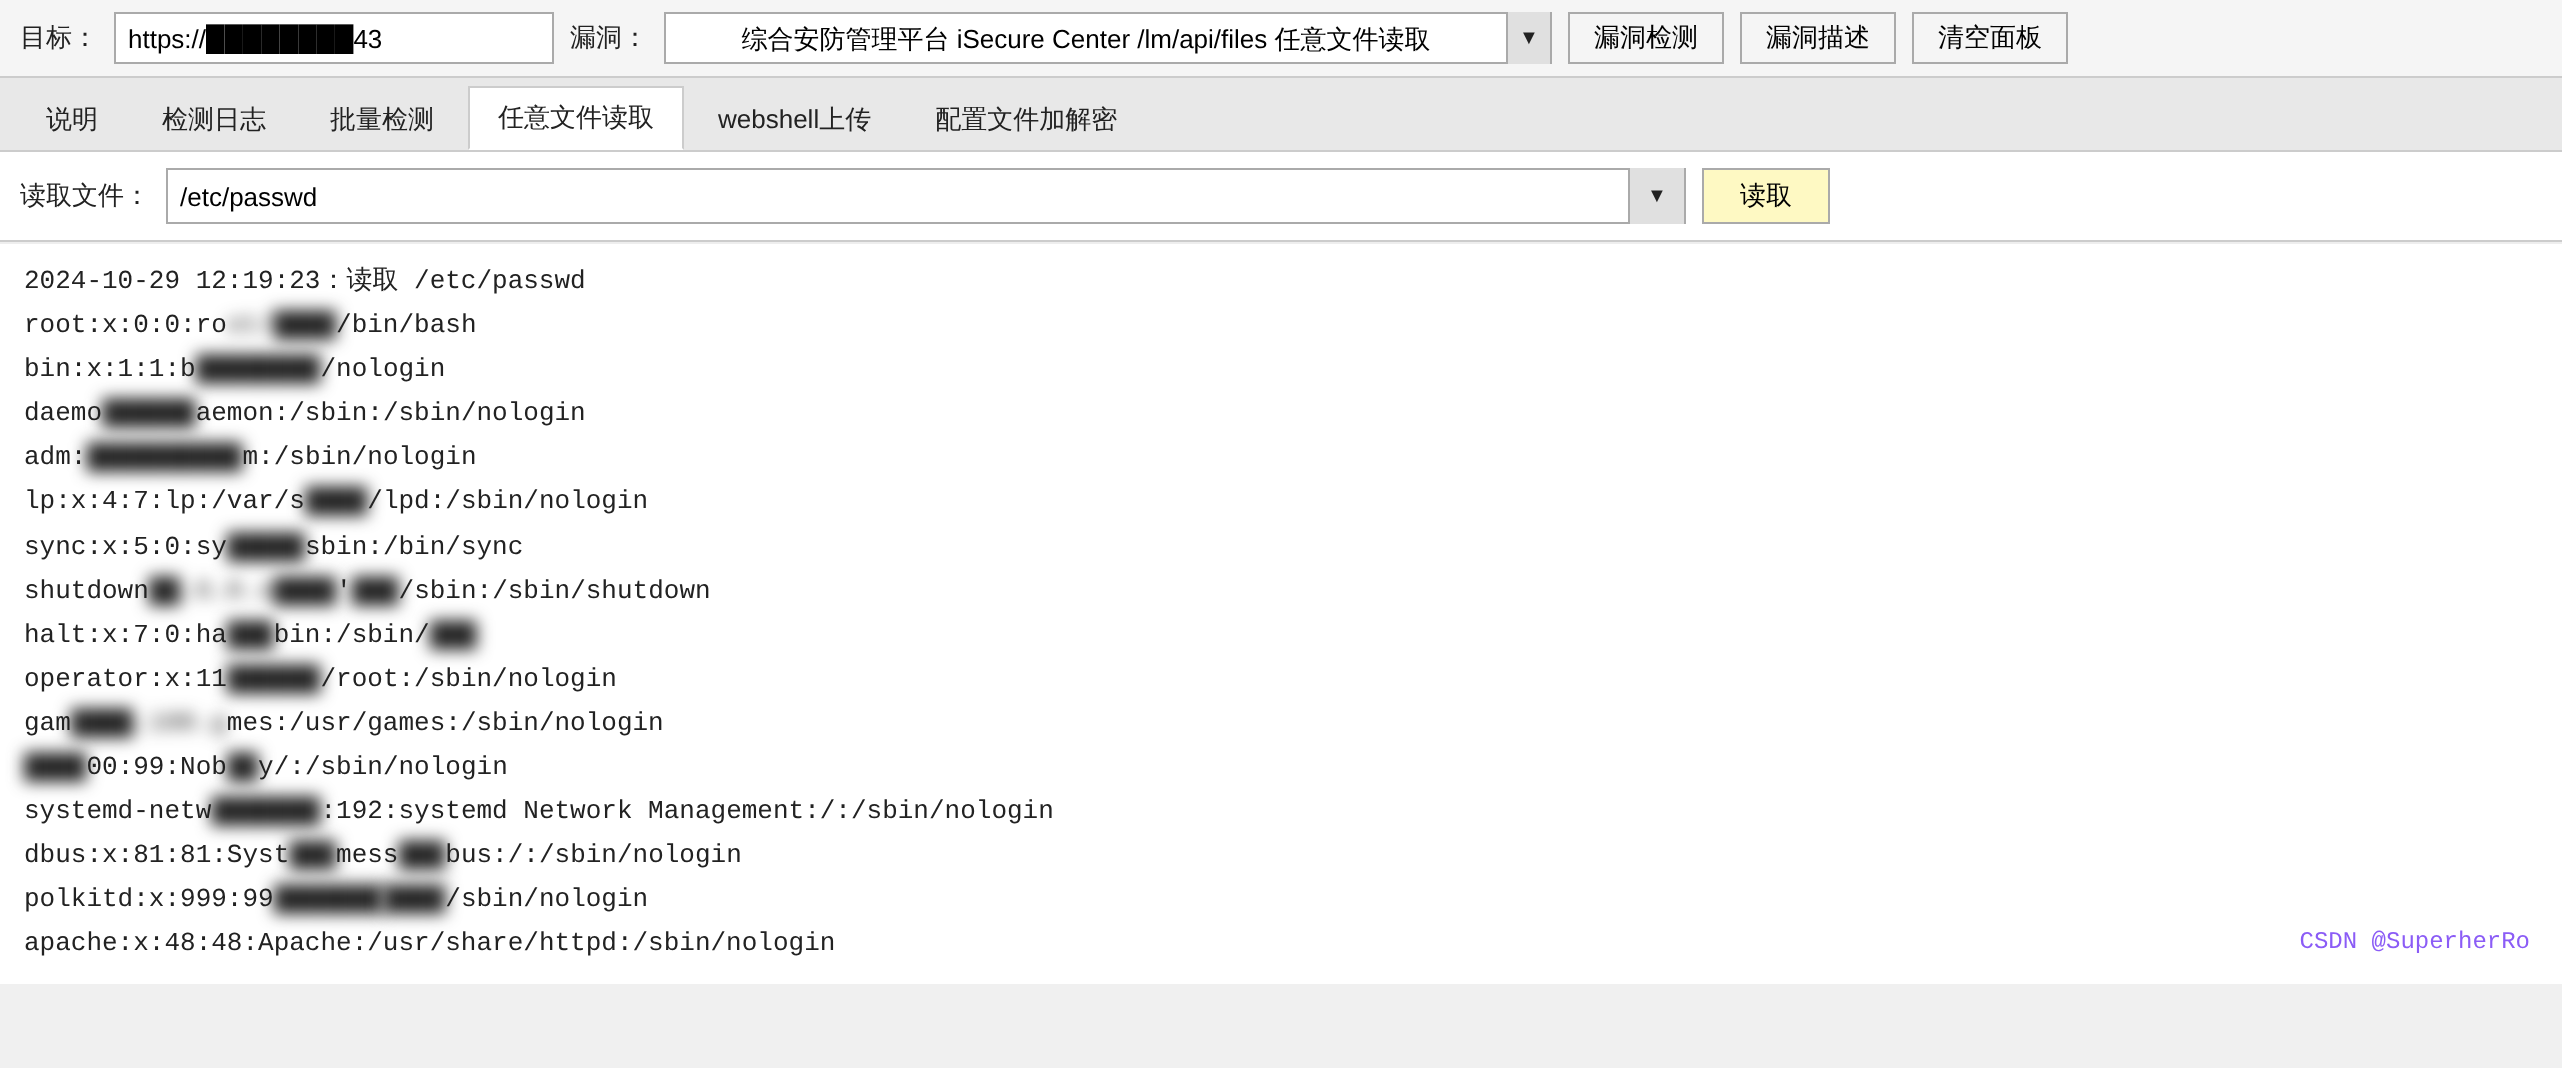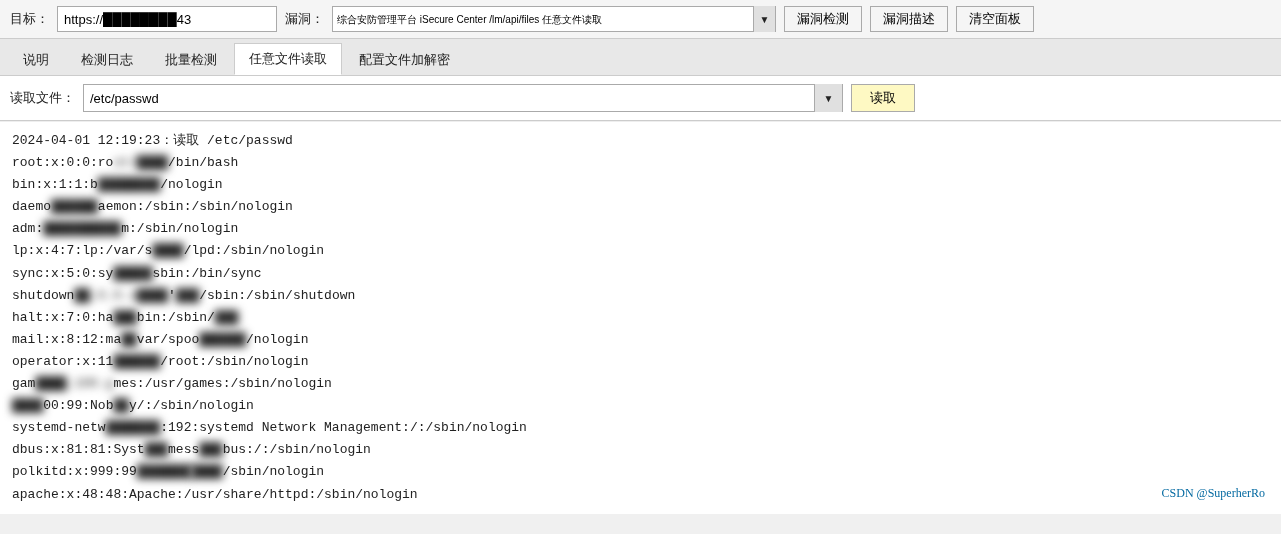--- a/index.html
+++ b/index.html
@@ -32,26 +32,27 @@
     .vuln-select-wrapper {
       display: flex;
       align-items: center;
       border: 1px solid #aaa;
       background: #fff;
       height: 26px;
     }
     .vuln-select-wrapper select {
       border: none;
       outline: none;
-      font-size: 10px;
+      font-size: 13px;
       background: transparent;
       padding: 0 4px;
       height: 100%;
       width: 420px;
       appearance: none;
+      text-align: center;
       -webkit-appearance: none;
     }
     .vuln-dropdown-arrow {
       width: 22px;
       height: 26px;
       background: #e0e0e0;
       border-left: 1px solid #aaa;
       display: flex;
       align-items: center;
       justify-content: center;
@@ -164,22 +165,22 @@
     .blurred {
       filter: blur(4px);
       display: inline;
       user-select: none;
     }
     .watermark {
       position: absolute;
       bottom: 10px;
       right: 16px;
       font-size: 12px;
-      color: #0369a1;
-      font-family: Liberation Serif, serif;
+      color: #8b5cf6;
+      font-family: Liberation Mono, monospace;
     }
   </style>
 </head>
 <body>
 
 <div class="top-bar">
   <label>目标：</label>
   <input type="text" class="target-input" value="https://████████43" style="">
   <label>漏洞：</label>
   <div class="vuln-select-wrapper">
@@ -189,43 +190,43 @@
   <button class="btn">漏洞检测</button>
   <button class="btn">漏洞描述</button>
   <button class="btn">清空面板</button>
 </div>
 
 <div class="tab-bar">
   <div class="tab-item">说明</div>
   <div class="tab-item">检测日志</div>
   <div class="tab-item">批量检测</div>
   <div class="tab-item active">任意文件读取</div>
+  <div class="tab-item">webshell上传</div>
   <div class="tab-item">配置文件加解密</div>
 </div>
 
 <div class="file-read-bar">
   <label>读取文件：</label>
   <div class="file-input-wrapper">
     <input type="text" value="/etc/passwd" style="">
     <div class="file-dropdown-arrow">▼</div>
   </div>
   <button class="read-btn">读取</button>
 </div>
 
 <div class="output-area">
-  <span class="output-line">2024-04-01 12:19:23：读取 /etc/passwd</span>
+  <span class="output-line">2024-10-29 12:19:23：读取 /etc/passwd</span>
   <span class="output-line">root:x:0:0:ro<span class="blurred">ot/████</span>/bin/bash</span>
   <span class="output-line">bin:x:1:1:b<span class="blurred">████████</span>/nologin</span>
   <span class="output-line">daemo<span class="blurred">██████</span>aemon:/sbin:/sbin/nologin</span>
   <span class="output-line">adm:<span class="blurred">██████████</span>m:/sbin/nologin</span>
   <span class="output-line">lp:x:4:7:lp:/var/s<span class="blurred">████</span>/lpd:/sbin/nologin</span>
   <span class="output-line">sync:x:5:0:sy<span class="blurred">█████</span>sbin:/bin/sync</span>
   <span class="output-line">shutdown<span class="blurred">██.6.0.s████</span>'<span class="blurred">███</span>/sbin:/sbin/shutdown</span>
   <span class="output-line">halt:x:7:0:ha<span class="blurred">███</span>bin:/sbin/<span class="blurred">███</span></span>
-  <span class="output-line">mail:x:8:12:ma<span class="blurred">██</span>var/spoo<span class="blurred">██████</span>/nologin</span>
   <span class="output-line">operator:x:11<span class="blurred">██████</span>/root:/sbin/nologin</span>
   <span class="output-line">gam<span class="blurred">████.100.g</span>mes:/usr/games:/sbin/nologin</span>
   <span class="output-line"><span class="blurred">████</span>00:99:Nob<span class="blurred">██</span>y/:/sbin/nologin</span>
   <span class="output-line">systemd-netw<span class="blurred">███████</span>:192:systemd Network Management:/:/sbin/nologin</span>
   <span class="output-line">dbus:x:81:81:Syst<span class="blurred">███</span>mess<span class="blurred">███</span>bus:/:/sbin/nologin</span>
   <span class="output-line">polkitd:x:999:99<span class="blurred">███████</span><span class="blurred">████</span>/sbin/nologin</span>
   <span class="output-line">apache:x:48:48:Apache:/usr/share/httpd:/sbin/nologin</span>
 
   <div class="watermark">CSDN @SuperherRo</div>
 </div>

